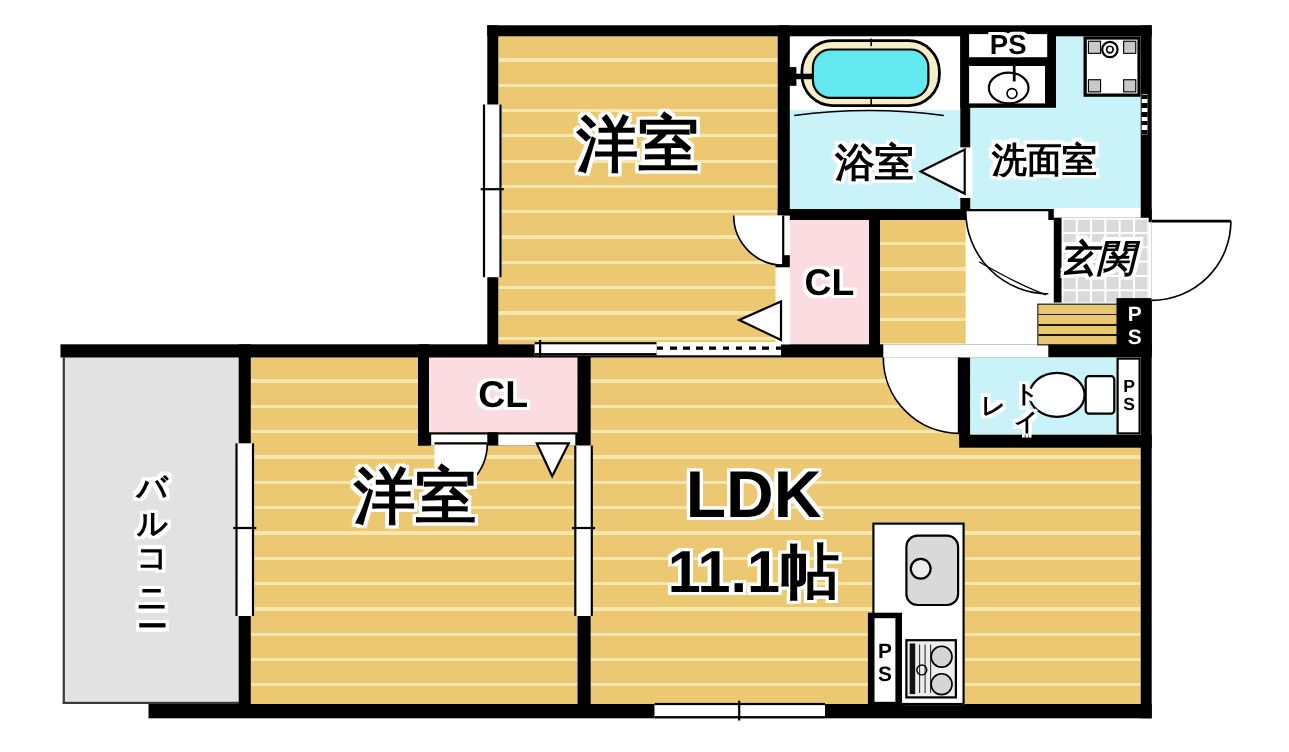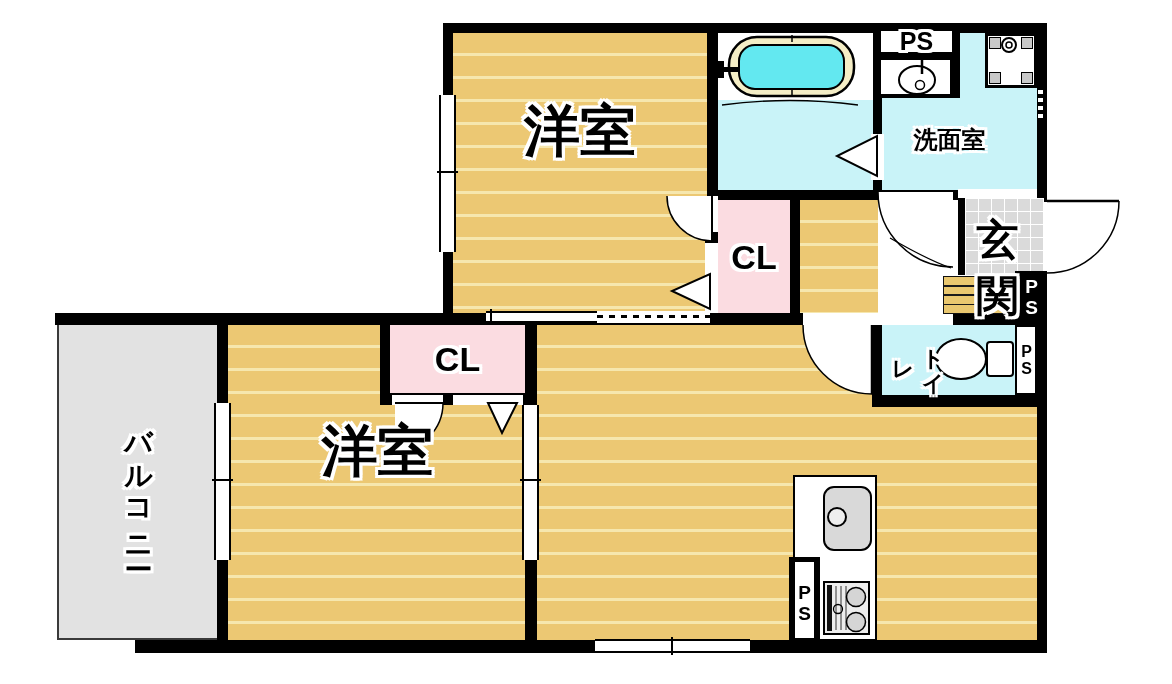--- a/index.html
+++ b/index.html
@@ -162,27 +162,32 @@
     <path d="M 395 403 L 443 403 A 48 48 0 0 1 395 451 Z" fill="#fff" stroke="none"></path>
     <line x1="395" y1="403" x2="443" y2="403" stroke="#000" stroke-width="2"></line>
     <path d="M 443 403 A 48 48 0 0 1 395 451" fill="none" stroke="#000" stroke-width="1.5"></path>
     <polygon points="488,403 517,403 502,433" fill="#fff" stroke="#000" stroke-width="2"></polygon>
     <polygon points="877,136 877,176 837,156" fill="#fff" stroke="#000" stroke-width="2"></polygon>
   </svg>
 
   <div class="abs lbl" style="left:455px;top:98px;width:250px;font-size:56px;line-height:66px;">
     <div>洋室</div>
   </div>
-  <div class="abs lbl" style="left:872px;top:124px;width:155px;font-size:24px;"><span>洗面室</span></div>
+  <div class="abs lbl" style="left:715px;top:124px;width:160px;font-size:36px;"><span>浴室</span></div>
+  <div class="abs lbl" style="left:872px;top:124px;width:155px;font-size:32px;"><span>洗面室</span></div>
   <div class="abs lbl" style="left:881px;top:27px;width:71px;font-size:25px;"><span>PS</span></div>
-  <div class="abs lbl" style="left:958px;top:212px;width:79px;font-size:42px;"><span>玄関</span></div>
+  <div class="abs lbl" style="left:958px;top:212px;width:79px;font-size:34px;font-style:italic;"><span>玄関</span></div>
   <div class="abs lbl" style="left:718px;top:238px;width:72px;font-size:34px;"><span>CL</span></div>
   <div class="abs lbl" style="left:390px;top:340px;width:135px;font-size:34px;"><span>CL</span></div>
   <div class="abs lbl vert" style="left:888px;top:322px;height:72px;font-size:22px;line-height:30px;"><span>トイレ</span></div>
   <div class="abs lbl vert ps-white" style="left:1022px;top:275px;height:44px;font-size:19px;line-height:19px;"><span>PS</span></div>
   <div class="abs lbl vert" style="left:1017px;top:339px;height:42px;font-size:16px;line-height:18px;text-shadow:none;"><span>PS</span></div>
   <div class="abs lbl vert" style="left:794px;top:572px;height:62px;font-size:19px;line-height:21px;text-shadow:none;"><span>PS</span></div>
   <div class="abs lbl vert" style="left:119px;top:405px;height:160px;font-size:28px;letter-spacing:4px;"><span>バルコニー</span></div>
   <div class="abs lbl" style="left:245px;top:418px;width:265px;font-size:56px;line-height:66px;">
     <div>洋室</div>
   </div>
+  <div class="abs lbl" style="left:530px;top:415px;width:310px;font-size:60px;line-height:70px;">
+    <div>LDK</div>
+    <div style="font-size:54px;">11.1帖</div>
+  </div>
 
 </div>
 
 </body></html>

